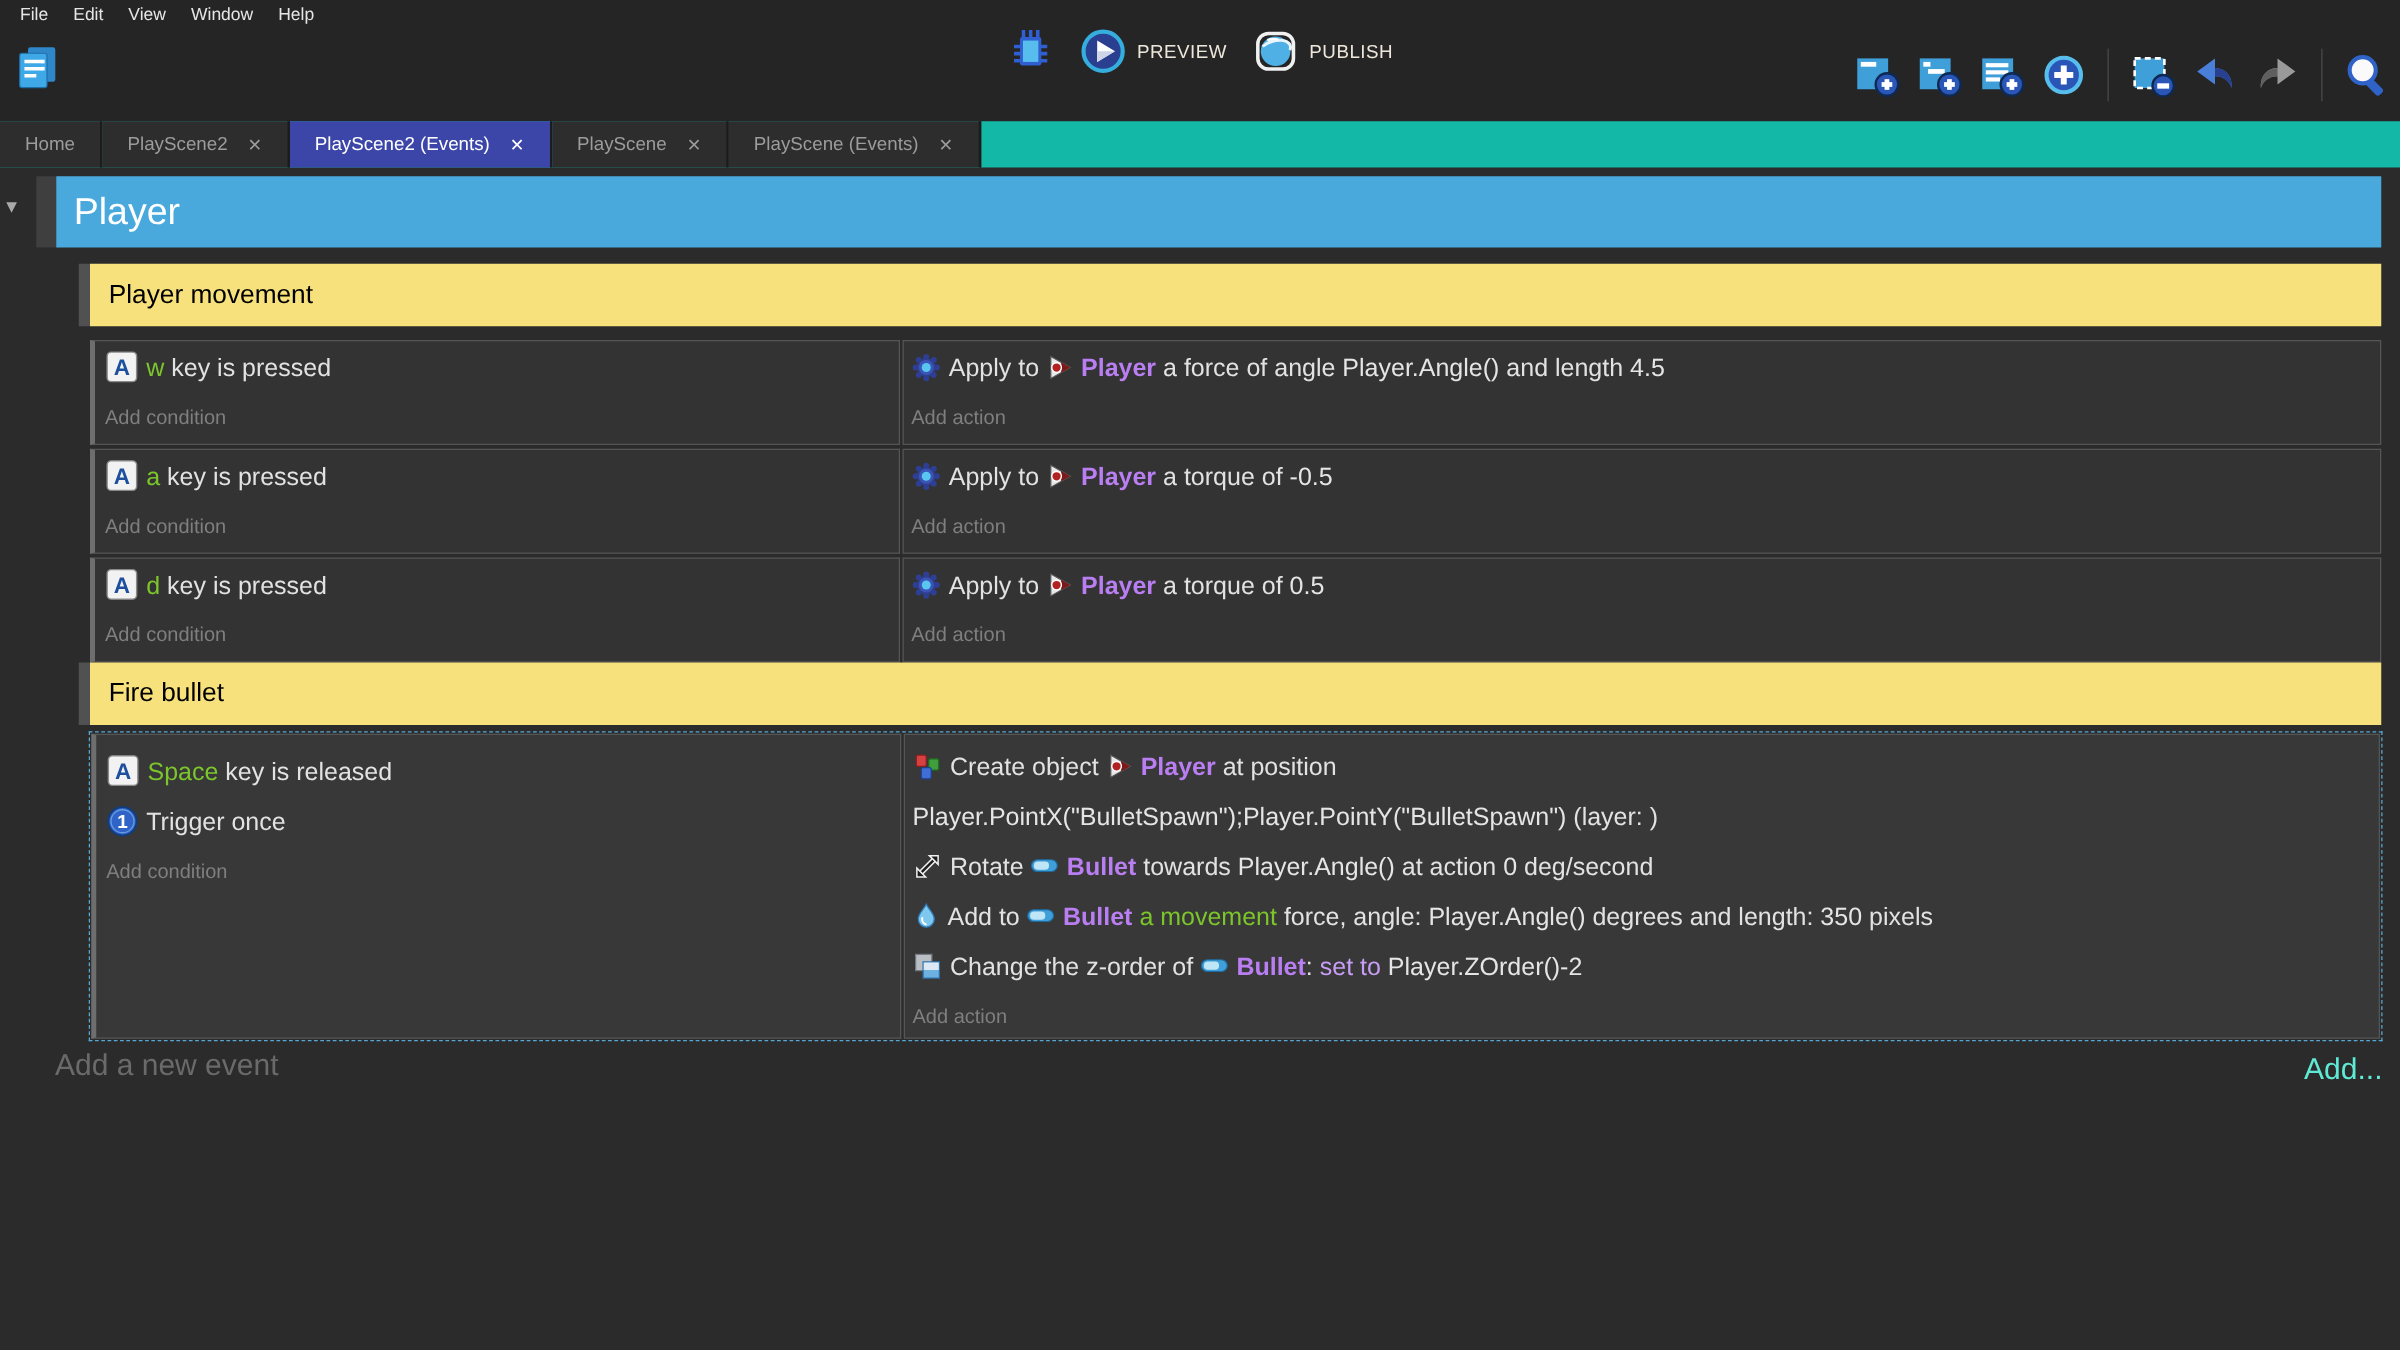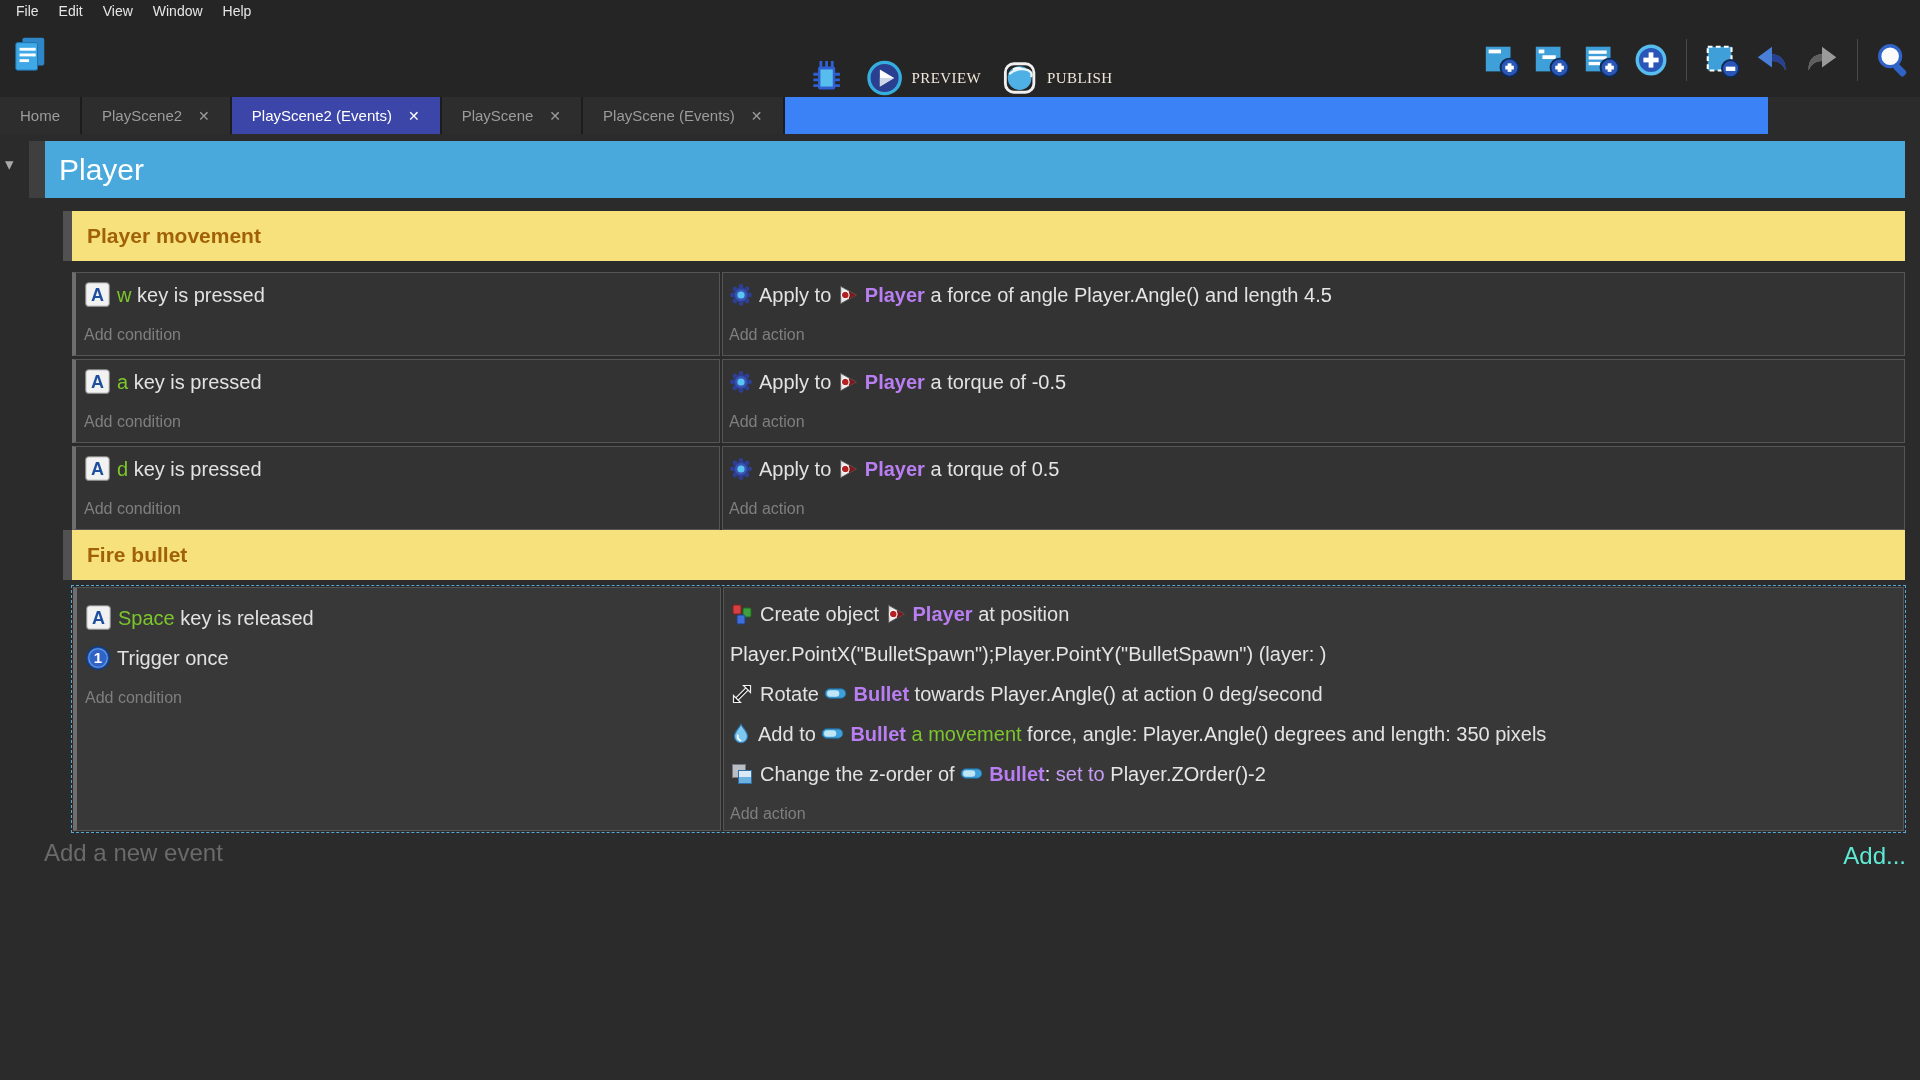--- a/index.html
+++ b/index.html
@@ -7,41 +7,41 @@
   body { font-family:"Liberation Sans", sans-serif; }
   #screen { position:relative; width:1920px; height:1080px; background:#2b2b2b; overflow:hidden; }
 
   
   #menubar { position:absolute; left:0; top:0; width:1920px; height:22px; background:#252526; display:flex; align-items:center; padding-left:6px; }
   .menu-item { color:#e6e6e6; font-size:14px; padding:0 10px; height:22px; line-height:22px; cursor:default; }
 
   
   #toolbar { position:absolute; left:0; top:22px; width:1920px; height:75px; background:#252526; }
   #project-btn { position:absolute; left:8px; top:8px; width:44px; height:48px; display:flex; align-items:center; justify-content:center; }
-  #toolbar-center { position:absolute; left:50%; top:0; height:75px; transform:translateX(-50%); display:flex; align-items:flex-end; gap:20px;font-family:Liberation Serif, serif; }
+  #toolbar-center { position:absolute; left:50%; top:0; height:75px; transform:translateX(-50%); display:flex; align-items:flex-start; gap:20px; }
   .tb-btn { display:flex; align-items:center; gap:8px; }
   .tb-label { color:#efe6da; font-size:15px; letter-spacing:.4px; }
   #toolbar-right { position:absolute; right:8px; top:0; height:75px; display:flex; align-items:center; gap:12px; }
   .tb-icon { width:38px; height:38px; display:flex; align-items:center; justify-content:center; }
   .tb-sep { width:1px; height:42px; background:#4a4a4a; margin:0 4px; }
 
   
-  #tabbar { position:absolute; left:0; top:97px; width:1768px; height:37px; background:#3b82f6; display:flex; }
+  #tabbar { position:absolute; left:0; top:97px; width:1920px; height:37px; background:#14b8a6; display:flex; }
   .tab { height:37px; display:flex; align-items:center; padding:0 20px; background:#2d2d2d; border-right:2px solid #1c1c1c; color:#9c9c9c; font-size:15px; white-space:nowrap; }
   .tab .close { margin-left:16px; font-size:14px; color:#9c9c9c; }
   .tab.active { background:#3c46a8; color:#ffffff; }
   .tab.active .close { color:#ffffff; }
 
   
   #content { position:absolute; left:0; top:134px; width:1920px; height:946px; }
   #collapse-toggle { position:absolute; left:5px; top:20px; color:#a9a9a9; font-size:17px; }
   #header-strip { position:absolute; left:29px; top:7px; width:16px; height:57px; background:#3f3f3f; }
   #object-header { position:absolute; left:45px; top:7px; width:1860px; height:57px; background:#49a9dd; color:#ffffff; font-size:30px; line-height:57px; padding-left:14px; }
   .group-strip { position:absolute; width:9px; background:#515151; }
-  .group-header { position:absolute; left:72px; width:1833px; height:50px; background:#f6e17c; color:#a16207; font-size:21px; line-height:50px; padding-left:15px;font-weight:bold; }
+  .group-header { position:absolute; left:72px; width:1833px; height:50px; background:#f6e17c; color:#000000; font-size:21px; line-height:50px; padding-left:15px; }
   #strip-group1 { left:63px; top:77px; height:50px; }
   #group1 { top:77px; }
   #strip-group2 { left:63px; top:396px; height:50px; }
   #group2 { top:396px; }
 
   .event-row { position:absolute; left:72px; width:1833px; display:flex; gap:2px; }
   #row1 { top:138px; height:84px; }
   #row2 { top:225px; height:84px; }
   #row3 { top:312px; height:84px; }
   .cond-cell { flex:0 0 648px; background:#333333; border:1px solid #555555; border-left:4px solid #6e6e6e; padding:2px 0 0 8px; overflow:hidden; }

